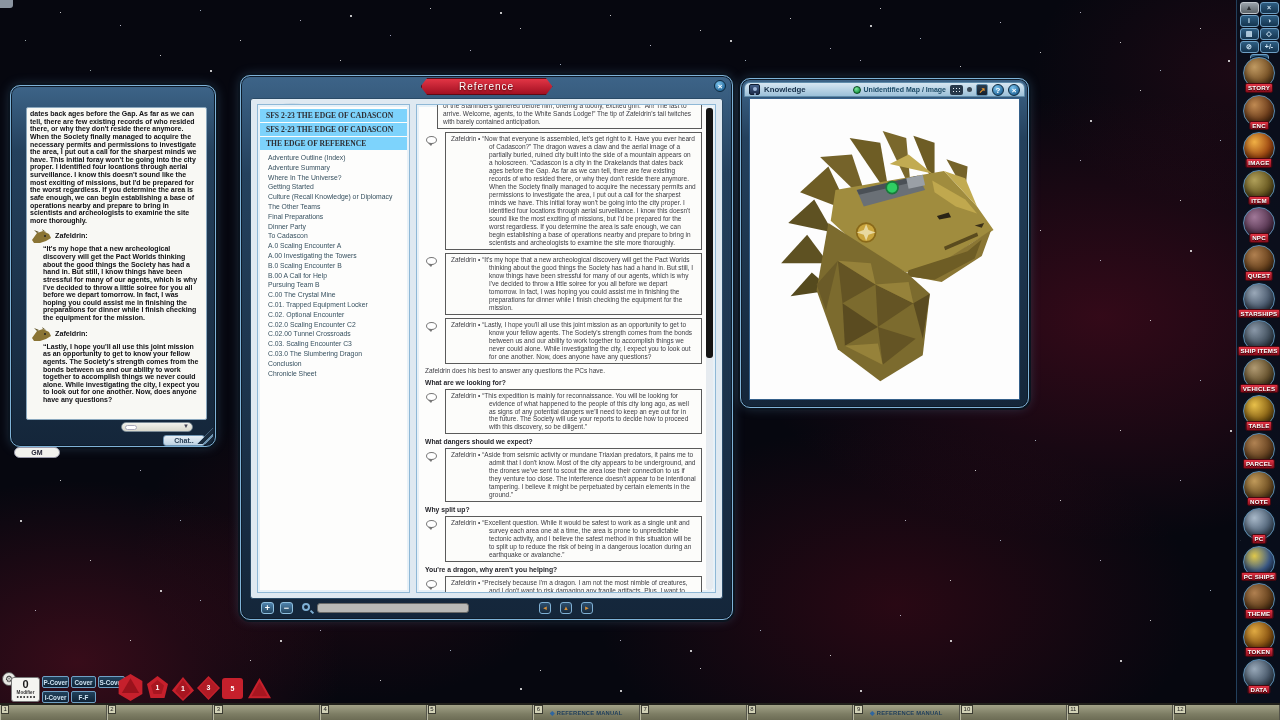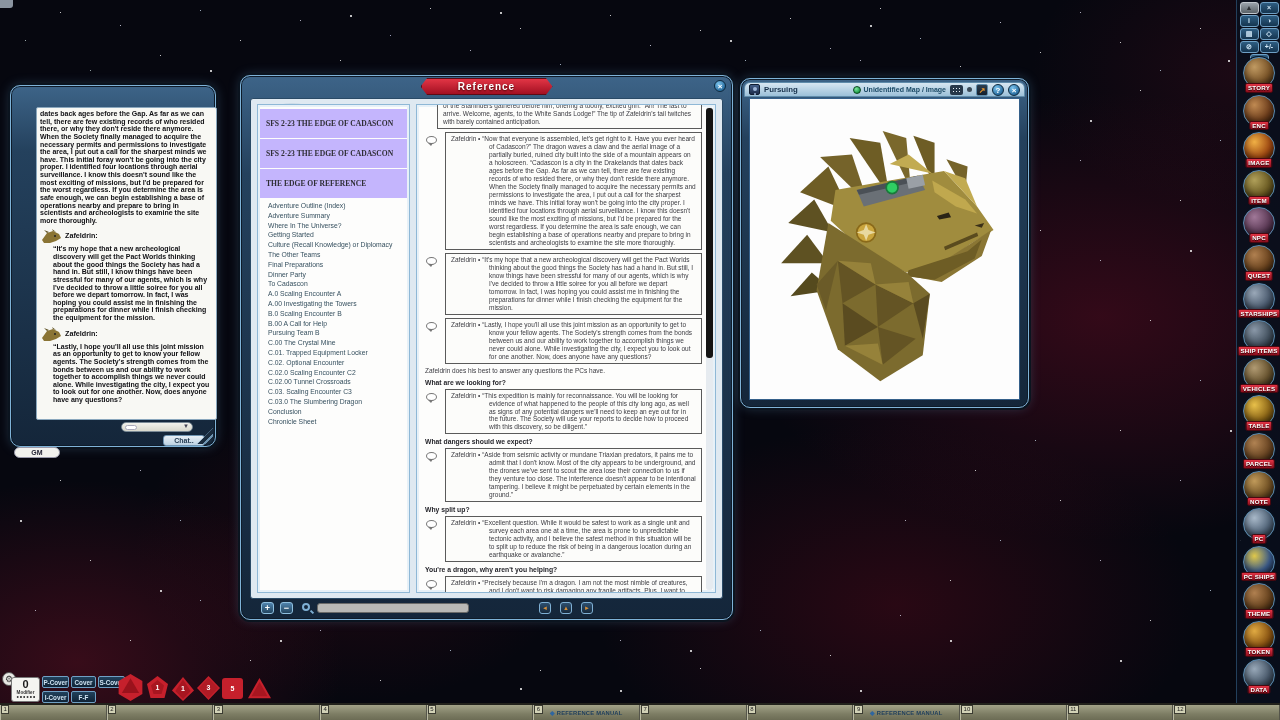--- a/index.html
+++ b/index.html
@@ -40,21 +40,21 @@
     1120px 660px #fff, 1230px 430px #fff, 1190px 250px #fff, 1090px 120px #fff, 620px 690px #fff; }
   .corner-tab { position:absolute; left:0; top:0; width:13px; height:8px; background:#8a94a0; border-radius:0 0 3px 0; }
 
   
   .fgwin { position:absolute; background:linear-gradient(180deg,#3d6488 0%, #24415d 18%, #14263a 100%);
     border:1px solid #7fb3d8; border-radius:10px;
     box-shadow:0 0 0 2px #0b141f, 0 0 12px rgba(110,170,215,.30), inset 0 0 0 1px #0e1b29; }
 
   
   .chat { left:10px; top:85px; width:206px; height:362px; }
-  .chat-paper { position:absolute; left:25px; top:21px; width:181px; height:313px;
+  .chat-paper { position:absolute; left:15px; top:21px; width:181px; height:313px;
     background:#f8f8f4; border:1px solid #8aa7bd; border-radius:2px; overflow:hidden; padding:2px 3px; }
   .chat-paper p { font-size:7px; line-height:1.09; font-weight:700; color:#101014; }
   .msg { margin-top:5px; }
   .msg-head { display:flex; align-items:flex-start; gap:3px; }
   .msg-head .speaker { font-size:7.2px; font-weight:700; color:#101014; padding-top:2px; }
   .msg-body { margin-left:13px; margin-right:1px; }
   .chat-select { position:absolute; left:110px; top:336px; width:72px; height:10px;
     background:linear-gradient(#f2f2ec,#d8d8cc); border:1px solid #7a8a96; border-radius:5px; }
   .chat-select .pill { position:absolute; left:3px; top:2px; width:12px; height:5px; background:#fff; border:1px solid #aab; border-radius:3px; }
   .chat-select .caret { position:absolute; right:3px; top:0px; font-size:6px; color:#445; }
@@ -65,33 +65,33 @@
     clip-path:polygon(100% 0,100% 100%,0 100%);
     background:repeating-linear-gradient(135deg,#6f95b2 0 2px,#1a2c3e 2px 5px); border-radius:0 0 8px 0; }
   .gm-pill { position:absolute; left:14px; top:447px; width:46px; height:11px; background:#f2f2ee;
     border:1px solid #99a; border-radius:6px; font-size:7px; font-weight:700; color:#223; text-align:center; line-height:10px; }
 
   
   .ref { left:240px; top:75px; width:493px; height:545px; }
   .ref-banner { position:absolute; left:50%; transform:translateX(-50%); top:2px; width:132px; height:17px;
     background:linear-gradient(#e23545,#a31022); border:1px solid #5f0a14; border-radius:3px;
     clip-path:polygon(5% 0,95% 0,100% 50%,95% 100%,5% 100%,0 50%);
-    color:#fff; font-weight:700; font-size:10px; text-align:center; line-height:16px; letter-spacing:1px;
+    color:#fff; font-weight:400; font-size:10px; text-align:center; line-height:16px; letter-spacing:1px;
     text-shadow:0 1px 2px #400; }
   .ref-close, .img-help, .img-close { width:12px; height:12px; border-radius:50%;
     background:radial-gradient(circle at 35% 30%, #7cc4ee, #2a6ea0 70%, #123a58);
     border:1px solid #0d2a40; color:#fff; font-size:8px; font-weight:700; text-align:center; line-height:11px; }
   .ref-close { position:absolute; right:6px; top:4px; }
   .ref-inner { position:absolute; left:9px; top:22px; right:9px; bottom:20px; background:#dfe9f1; border:1px solid #2a4a66; border-radius:3px; }
   .watermark { position:absolute; left:6px; top:4px; width:70px; height:60px; opacity:.12;
     border:4px double #4a7aa0; border-radius:50%; }
   .toc-panel { position:absolute; left:6px; top:5px; width:153px; bottom:5px; background:#fdfdfc;
     border:1px solid #8fb8d6; box-shadow:0 0 0 2px #e7f1f8 inset; padding:4px 0 0 0; overflow:hidden; }
-  .toc-header { background:#c4b5fd; color:#2e2e34; font-family:"Liberation Serif", serif; font-weight:700;
-    font-size:7.6px; line-height:13px; padding:8px 6px; margin:0 2px 1px 2px; white-space:nowrap; overflow:hidden; }
+  .toc-header { background:#7dd3fc; color:#2e2e34; font-family:"Liberation Serif", serif; font-weight:700;
+    font-size:7.6px; line-height:13px; padding:0 6px; margin:0 2px 1px 2px; white-space:nowrap; overflow:hidden; }
   .toc-list { margin-top:3px; }
   .toc-item { font-size:6.8px; line-height:9.8px; color:#36505f; padding:0 4px 0 10px; white-space:nowrap; overflow:hidden; cursor:pointer; }
   .content-panel { position:absolute; left:165px; top:5px; right:6px; bottom:5px; background:#fdfdfc;
     border:1px solid #8fb8d6; box-shadow:0 0 0 2px #e7f1f8 inset; overflow:hidden; }
   .scrolltrack { position:absolute; right:2px; top:2px; width:7px; bottom:2px; background:#e6ebf0; border-radius:3px; }
   .scrollthumb { position:absolute; right:2px; top:3px; width:7px; height:250px; background:#141414; border-radius:3px; }
   .content-scroll { position:absolute; left:6px; top:0; right:13px; bottom:0; overflow:hidden; }
   .cbox { border:1px solid #5a5a5a; background:#fcfcfa; padding:2px 5px; margin:3px 0 3px 0; }
   .cbox p, .plain { font-size:6.5px; line-height:1.23; color:#3a3a40; }
   .intro { margin-top:-6px; margin-left:14px; }
@@ -360,21 +360,21 @@
       <div class="nav-btn">◄</div>
       <div class="nav-btn">▲</div>
       <div class="nav-btn">►</div>
     </div>
   </div>
 </div>
 
 <div class="fgwin imgwin">
   <div class="img-titlebar">
     <span class="img-appicon"></span>
-    <span class="img-title">Pursuing</span>
+    <span class="img-title">Knowledge</span>
     <span class="img-status">
       <span class="status-eye"></span>
       <span class="txt">Unidentified Map / Image</span>
     </span>
     <span class="dots-grid"></span>
     <span class="bullet"></span>
     <span class="pointer-btn">↗</span>
     <span class="img-help">?</span>
     <span class="img-close">×</span>
   </div>

